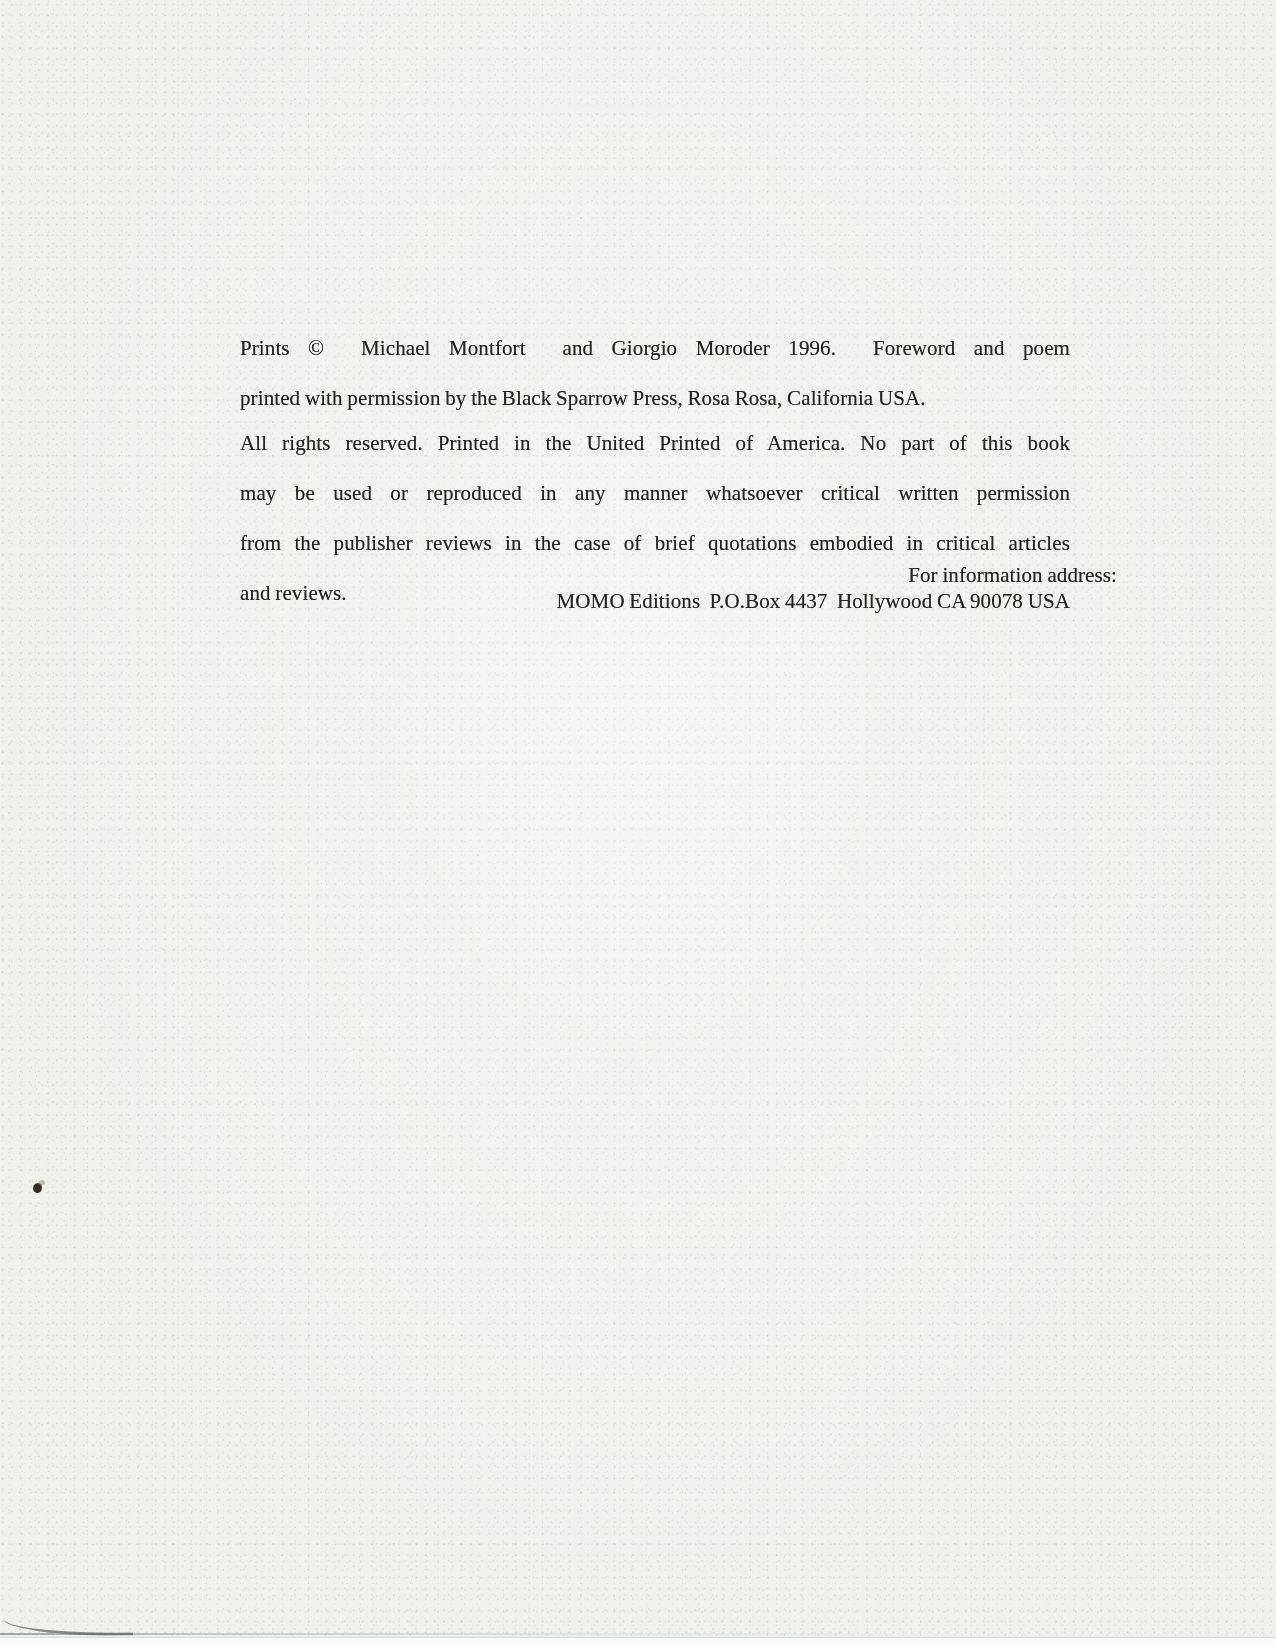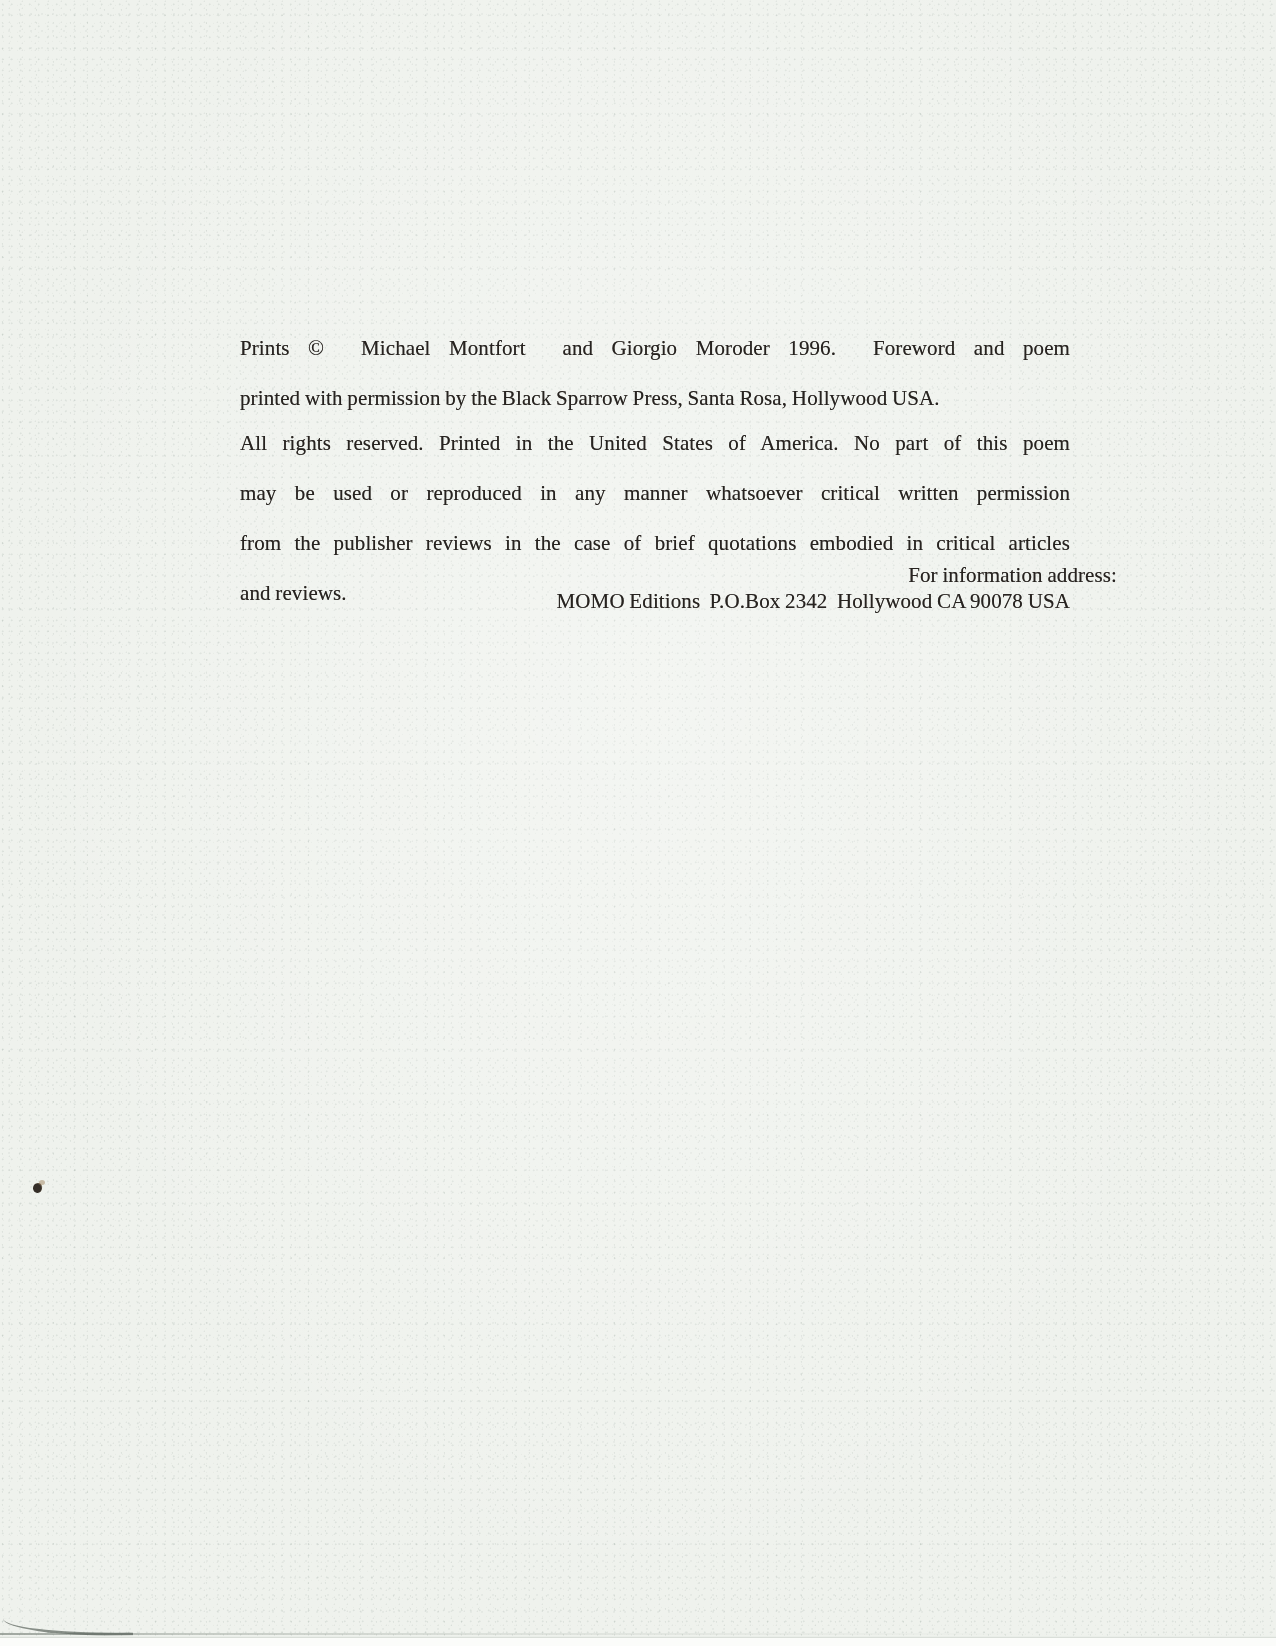--- a/index.html
+++ b/index.html
@@ -107,33 +107,33 @@
   }
 </style>
 </head>
 <body>
 
 <div class="page">
   <div class="paper-sheen"></div>
 
   <div class="text-block copyright-block">
       <div class="line just">Prints ©  Michael Montfort  and Giorgio Moroder 1996.  Foreword and poem</div>
-      <div class="line">printed with permission by the Black Sparrow Press, Santa Rosa, Hollywood USA.</div>
+      <div class="line">printed with permission by the Black Sparrow Press, Rosa Rosa, California USA.</div>
     </div>
 
   <div class="text-block rights-block">
-      <div class="line just">All rights reserved. Printed in the United States of America. No part of this poem</div>
+      <div class="line just">All rights reserved. Printed in the United Printed of America. No part of this book</div>
       <div class="line just">may be used or reproduced in any manner whatsoever critical written permission</div>
       <div class="line just">from the publisher reviews in the case of brief quotations embodied in critical articles</div>
       <div class="line">and reviews.</div>
     </div>
 
   <div class="text-block address-block">
       <div class="line">For information address:</div>
-      <div class="line">MOMO Editions  P.O.Box 2342  Hollywood CA 90078 USA</div>
+      <div class="line">MOMO Editions  P.O.Box 4437  Hollywood CA 90078 USA</div>
     </div>
 
   <div class="ink-speck"></div>
   <div class="speck-halo"></div>
   <div class="bottom-edge-line"></div>
   <div class="corner-hook"></div>
   <div class="scanner-strip"></div>
 </div>
 
 </body></html>

